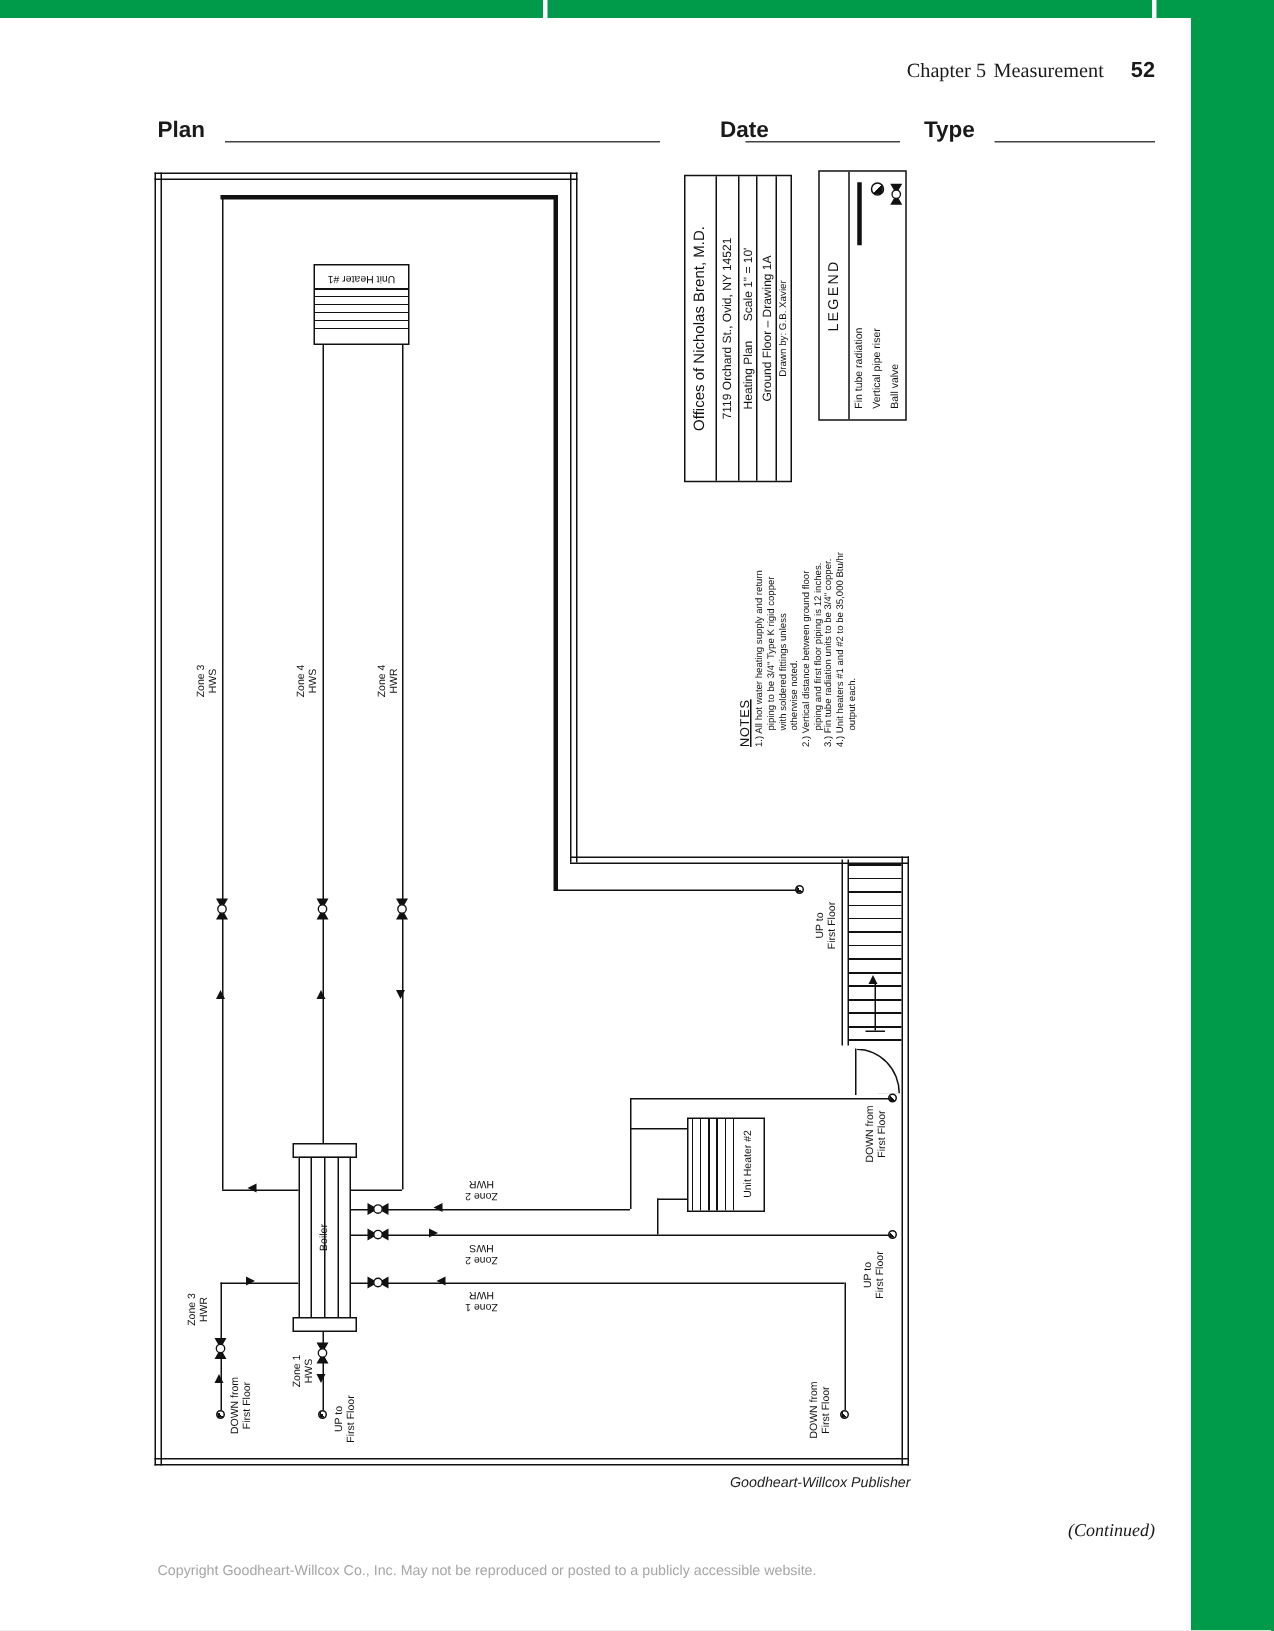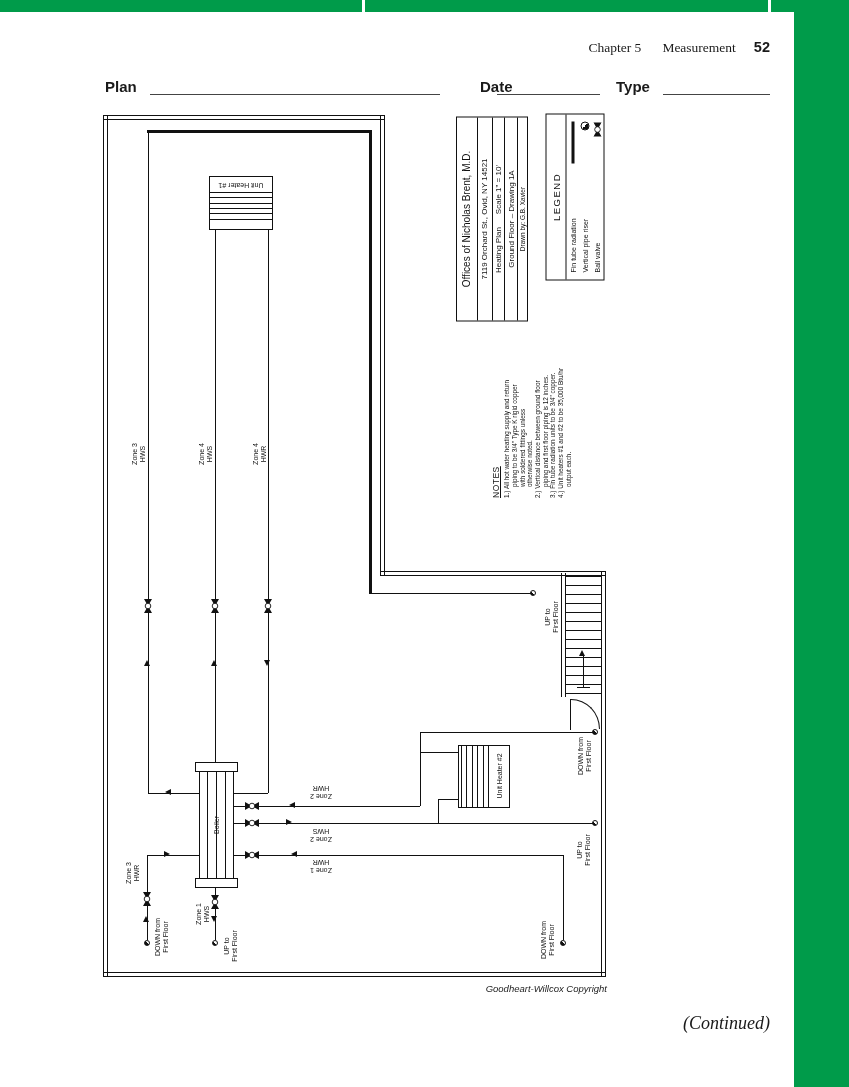--- a/index.html
+++ b/index.html
@@ -5,21 +5,21 @@
   html,body{margin:0;padding:0;background:#e8e8e8;}
   .page{position:relative;width:849px;height:1087px;background:#ffffff;overflow:hidden;
         font-family:"Liberation Sans",sans-serif;color:#111;}
   
   .band-top{position:absolute;left:0;top:0;width:849px;height:12px;}
   .band-right{position:absolute;left:794px;top:0;width:55px;height:1087px;}
   .notch{position:absolute;background:#fff;}
   
   .chap{position:absolute;top:39px;right:79px;display:flex;align-items:baseline;
         font-family:"Liberation Serif",serif;font-size:13.5px;color:#1a1a1a;}
-  .chap .t1{margin-right:21px;}
+  .chap .t1{margin-right:5px;}
   .chap .num{margin-left:18px;font-family:"Liberation Sans",sans-serif;font-weight:bold;font-size:14.5px;}
   .wslabel{position:absolute;top:78px;font-weight:bold;font-size:15px;color:#1a1a1a;}
   .wsline{position:absolute;top:93px;border-bottom:1.3px solid #444;height:1px;}
   
   .wallh{position:absolute;height:5px;border-top:1.3px solid #111;border-bottom:1.3px solid #111;box-sizing:border-box;}
   .wallv{position:absolute;width:5px;border-left:1.3px solid #111;border-right:1.3px solid #111;box-sizing:border-box;}
   
   .ph{position:absolute;height:1px;background:#111;}
   .pv{position:absolute;width:1px;background:#111;}
   .fin-h{position:absolute;height:2.5px;background:#111;}
@@ -58,21 +58,21 @@
              background:linear-gradient(45deg,#111 50%,#fff 50%);}
   .notes{background:#fff;font-size:6.4px;line-height:1.2;color:#111;}
   .notes .nt{font-size:8.5px;text-decoration:underline;margin-bottom:2px;letter-spacing:0.5px;}
   .notes .ln{white-space:pre;}
   .notes .indent{padding-left:11px;}
   
   .treads{position:absolute;background:repeating-linear-gradient(to bottom,#111 0 1px,transparent 1px 9px);}
   .door-arc{position:absolute;border-top:1px solid #111;border-right:1px solid #111;border-top-right-radius:100%;box-sizing:border-box;}
   
   .credit{position:absolute;right:242px;top:983px;font-style:italic;font-size:9.5px;color:#222;}
-  .continued{position:absolute;right:79px;top:1013px;font-family:"Liberation Serif",serif;font-style:italic;font-size:18px;color:#1a1a1a;}
+  .continued{position:absolute;right:79px;top:1013px;font-family:"Liberation Serif",serif;font-style:italic;font-size:12px;color:#1a1a1a;}
   .copyright{position:absolute;left:105px;top:1042px;font-size:9.5px;color:#a6a6a6;}
 </style>
 </head>
 <body>
 
 <div class="page">
 
   <div class="band-top" style="background:#009b4a"></div>
   <div class="band-right" style="background:#009b4a"></div>
   <div class="notch" style="left:362px;top:0;width:3px;height:12px"></div>
@@ -273,16 +273,17 @@
       <div class="ln indent">with soldered fittings unless</div>
       <div class="ln indent">otherwise noted.</div>
       <div class="ln">2.) Vertical distance between ground floor</div>
       <div class="ln indent">piping and first floor piping is 12 inches.</div>
       <div class="ln">3.) Fin tube radiation units to be 3/4" copper.</div>
       <div class="ln">4.) Unit heaters #1 and #2 to be 35,000 Btu/hr</div>
       <div class="ln indent">output each.</div>
     </div>
   </div>
 
-  <div class="credit">Goodheart-Willcox Copyright</div>
+  <div class="credit">Goodheart-Willcox Publisher</div>
   <div class="continued">(Continued)</div>
+  <div class="copyright">Copyright Goodheart-Willcox Co., Inc. May not be reproduced or posted to a publicly accessible website.</div>
 
 </div>
 
 </body></html>

